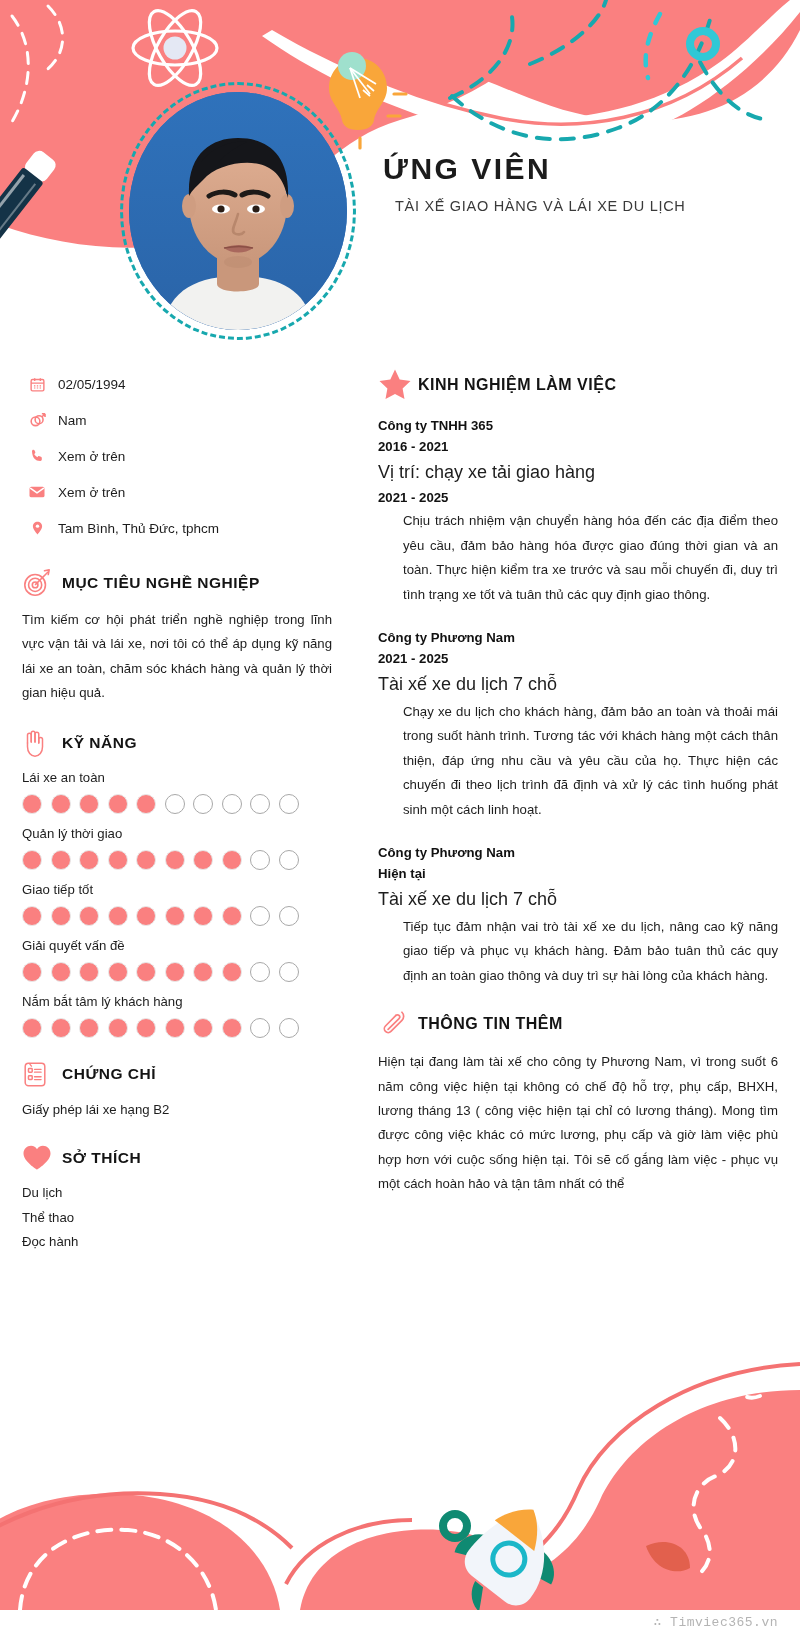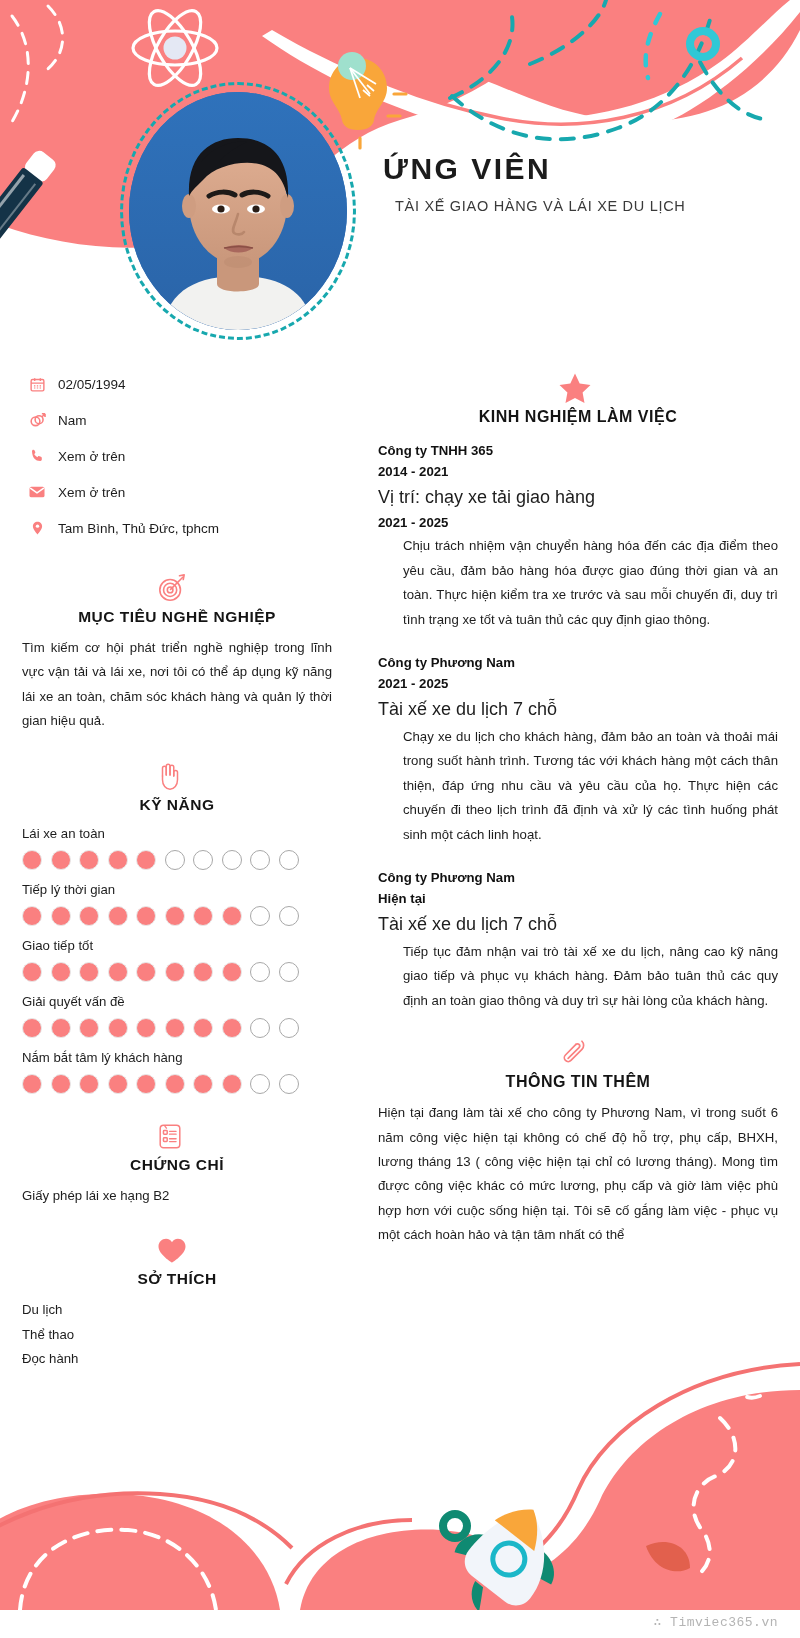--- a/index.html
+++ b/index.html
@@ -97,21 +97,20 @@
     color: #1d1d1d;
     padding-left: 6px;
   }
 
   
   .sec-head {
     display: flex;
     align-items: center;
     margin-top: 22px;
     margin-bottom: 10px;
-    flex-direction: column;
   }
   .sec-ico {
     width: 40px;
     flex: 0 0 40px;
     display: flex;
     align-items: center;
     justify-content: flex-start;
     color: #fa8080;
   }
   .sec-title {
@@ -404,21 +403,21 @@
               <span class="dot on"></span>
               <span class="dot on"></span>
               <span class="dot off"></span>
               <span class="dot off"></span>
               <span class="dot off"></span>
               <span class="dot off"></span>
               <span class="dot off"></span>
             </div>
           </div>
           <div class="skill">
-            <div class="skill-name">Tiếp lý thời gian</div>
+            <div class="skill-name">Quản lý thời giao</div>
             <div class="dots">
               <span class="dot on"></span>
               <span class="dot on"></span>
               <span class="dot on"></span>
               <span class="dot on"></span>
               <span class="dot on"></span>
               <span class="dot on"></span>
               <span class="dot on"></span>
               <span class="dot on"></span>
               <span class="dot off"></span>
@@ -510,21 +509,21 @@
           <svg width="34" height="33" viewBox="0 0 34 33" fill="#fa8080">
             <path d="M17 1.5l4.7 9.9 10.8 1.5-7.9 7.5 1.9 10.7L17 26l-9.5 5.1 1.9-10.7-7.9-7.5 10.8-1.5z"></path>
           </svg>
         </span>
         <span class="sec-title">KINH NGHIỆM LÀM VIỆC</span>
       </div>
 
       <div id="jobs-host" style="margin-top:14px;">
           <div class="job">
             <div class="job-co">Công ty TNHH 365</div>
-            <div class="job-period">2014 - 2021</div>
+            <div class="job-period">2016 - 2021</div>
             <div class="job-pos">Vị trí: chạy xe tải giao hàng</div>
             <div class="job-period">2021 - 2025</div>
             <div class="job-desc">Chịu trách nhiệm vận chuyển hàng hóa đến các địa điểm theo yêu cầu, đảm bảo hàng hóa được giao đúng thời gian và an toàn. Thực hiện kiểm tra xe trước và sau mỗi chuyến đi, duy trì tình trạng xe tốt và tuân thủ các quy định giao thông.</div>
           </div>
           <div class="job">
             <div class="job-co">Công ty Phương Nam</div>
             <div class="job-period">2021 - 2025</div>
             <div class="job-pos">Tài xế xe du lịch 7 chỗ</div>
             <div class="job-desc">Chạy xe du lịch cho khách hàng, đảm bảo an toàn và thoải mái trong suốt hành trình. Tương tác với khách hàng một cách thân thiện, đáp ứng nhu cầu và yêu cầu của họ. Thực hiện các chuyến đi theo lịch trình đã định và xử lý các tình huống phát sinh một cách linh hoạt.</div>
           </div>

